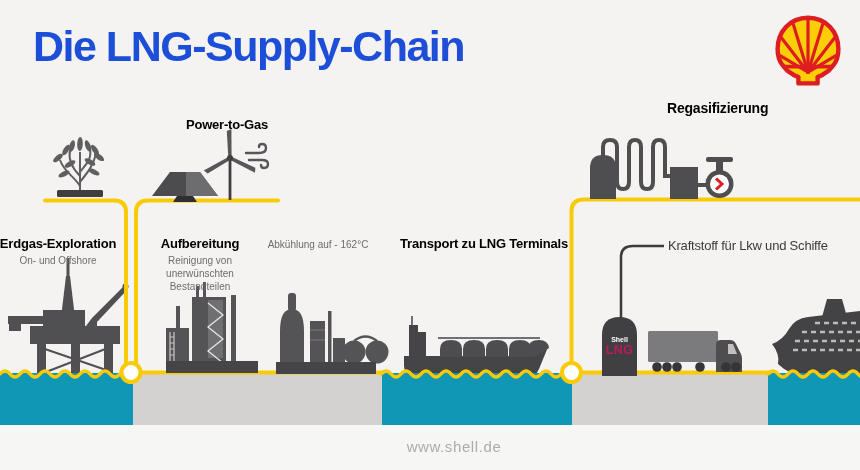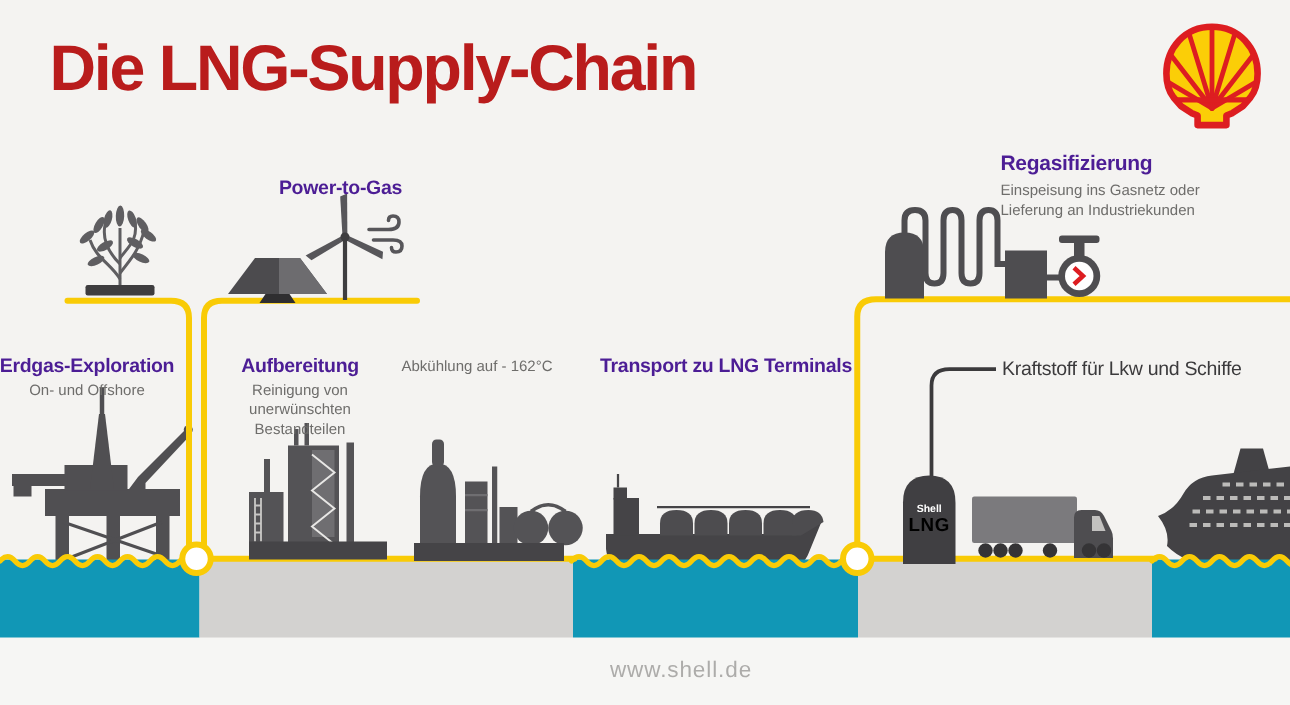--- a/index.html
+++ b/index.html
@@ -1,26 +1,26 @@
 <!DOCTYPE html>
 <html><head>
 <meta charset="utf-8">
 <style>
   html,body{margin:0;padding:0;}
   body{font-family:"Liberation Sans","DejaVu Sans",sans-serif;}
   .canvas{position:relative;width:860px;height:470px;background:#f4f3f1;overflow:hidden;}
   .canvas svg.scene{position:absolute;left:0;top:0;}
   .txt{position:absolute;}
-  .title{font-size:43px;font-weight:800;color:#b91c1c;letter-spacing:-1.5px;white-space:nowrap;}
-  .red-label{font-size:13px;font-weight:bold;color:#4c1d95;letter-spacing:-0.2px;white-space:nowrap;}
+  .title{font-size:43px;font-weight:800;color:#1d4ed8;letter-spacing:-1.5px;white-space:nowrap;}
+  .red-label{font-size:13px;font-weight:bold;color:#000000;letter-spacing:-0.2px;white-space:nowrap;}
   .dark-label{font-size:13px;font-weight:normal;color:#3b3a3c;letter-spacing:-0.2px;white-space:nowrap;}
   .sub{font-size:10px;color:#6e6d6b;line-height:1.32;white-space:pre-line;}
   .center{text-align:center;}
   .tank-brand{font-size:7px;font-weight:bold;color:#ffffff;text-align:center;}
-  .tank-product{font-size:12.5px;font-weight:bold;color:#000000;text-align:center;letter-spacing:0.4px;line-height:1;}
+  .tank-product{font-size:12.5px;font-weight:bold;color:#be185d;text-align:center;letter-spacing:0.4px;line-height:1;}
   .footer{font-size:15px;color:#adacaa;letter-spacing:0.6px;text-align:center;}
 </style>
 </head>
 <body>
 
 <div class="canvas">
 
   <svg class="scene" width="860" height="470" viewBox="0 0 860 470">
 
     <rect x="0" y="425" width="860" height="45" fill="#f6f6f4"></rect>
@@ -201,22 +201,20 @@
       </g>
       <path d="M20,67 L80,67" stroke="#dd1d21" stroke-width="4.5"></path>
     </g>
   </svg>
 
   <div class="txt title" style="left:33px;top:22px;">Die LNG-Supply-Chain</div>
 
   <div class="txt red-label center" style="left:167px;top:117px;width:120px;">Power-to-Gas</div>
 
   <div class="txt red-label" style="left:667px;top:100px;font-size:14px;">Regasifizierung</div>
-  <div class="txt sub" style="left:667px;top:121px;">Einspeisung ins Gasnetz oder
-Lieferung an Industriekunden</div>
 
   <div class="txt red-label center" style="left:-22px;top:236px;width:160px;">Erdgas-Exploration</div>
   <div class="txt sub center" style="left:-22px;top:254px;width:160px;">On- und Offshore</div>
 
   <div class="txt red-label center" style="left:120px;top:236px;width:160px;">Aufbereitung</div>
   <div class="txt sub center" style="left:120px;top:254px;width:160px;">Reinigung von
 unerwünschten
 Bestandteilen</div>
 
   <div class="txt sub center" style="left:238px;top:238px;width:160px;">Abkühlung auf - 162°C</div>

